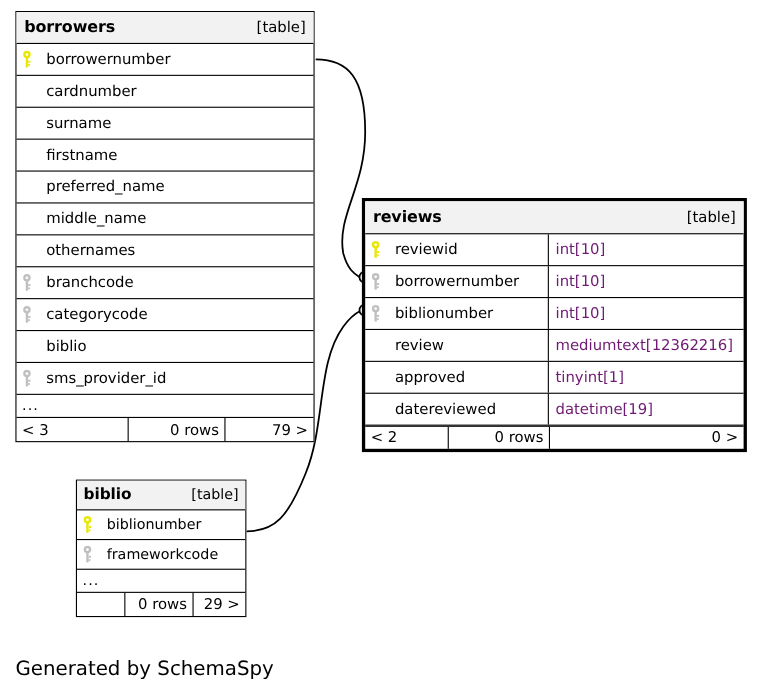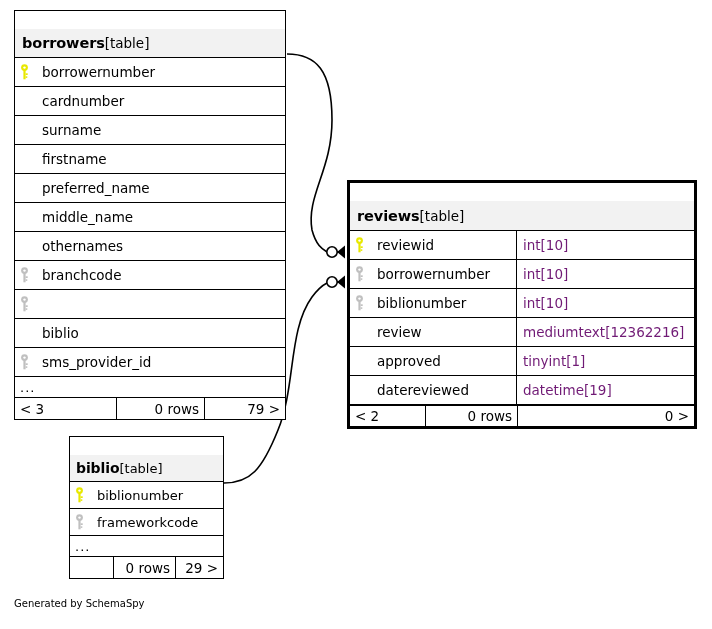--- a/index.html
+++ b/index.html
@@ -19,27 +19,26 @@
   
   .table-entity{
     position:absolute;
     background:#ffffff;
     box-sizing:border-box;
     border:1px solid #000000;
   }
   .table-entity.focal{border:3px solid #000000;}
 
   .tbl-header{
-    display:flex;align-items:center;
+    display:flex;align-items:center;justify-content:space-between;
     background:#f2f2f2;
     border-bottom:1px solid #000000;
     box-sizing:border-box;
     padding:0 7px;
     height:29px;
-    margin-top:18px;
   }
   .focal .tbl-header{height:30px;}
   .tbl-title{
     font-weight:bold;font-size:14.5px;color:#000;
     letter-spacing:-0.1px;
   }
   .tbl-tag{font-size:13.5px;color:#000;}
 
   .tbl-row{
     display:flex;align-items:stretch;
@@ -87,21 +86,21 @@
     display:flex;align-items:center;box-sizing:border-box;
     padding:0 5px;
     border-left:1px solid #000000;
   }
   .tbl-footer .fcell:first-child{border-left:none;}
   .fcell.left{justify-content:flex-start;}
   .fcell.right{justify-content:flex-end;}
 
   
   #tbl-borrowers{left:14px;top:10px;width:272px;}
-  #tbl-reviews{left:347px;top:180px;width:350px;}
+  #tbl-reviews{left:329px;top:180px;width:350px;}
   #tbl-biblio{left:69px;top:436px;width:155px;}
 
   #tbl-borrowers .fcell.c1{width:101px;}
   #tbl-borrowers .fcell.c2{width:88px;}
   #tbl-borrowers .fcell.c3{flex:1 1 auto;}
 
   #tbl-reviews .col-type{width:178px;flex:0 0 178px;}
   #tbl-reviews .fcell.c1{width:75px;}
   #tbl-reviews .fcell.c2{width:92px;}
   #tbl-reviews .fcell.c3{flex:1 1 auto;}
@@ -111,21 +110,21 @@
   #tbl-biblio .fcell.c3{flex:1 1 auto;}
   #tbl-biblio .tbl-header{height:27px;padding:0 6px;}
   #tbl-biblio .tbl-title{font-size:14px;}
   #tbl-biblio .tbl-tag{font-size:13px;}
   #tbl-biblio .tbl-row{height:27px;}
   #tbl-biblio .name-text{font-size:13px;}
 
   
   #credit{
     position:absolute;left:14px;top:598px;
-    font-size:10px;color:#000;
+    font-size:18px;color:#000;
   }
 </style>
 </head>
 <body>
 
 <div id="canvas">
 
   <svg id="edges" viewBox="0 0 712 629" width="712" height="629">
 
     <g>
@@ -224,20 +223,23 @@
     <div class="tbl-row">
       <span class="keybox">
         <svg class="key-svg" width="9" height="16" viewBox="0 0 9 16">
           <circle cx="4.5" cy="3.6" r="3.4" fill="#c0c0c0"></circle>
           <circle cx="4.5" cy="3.6" r="1.2" fill="#ffffff"></circle>
           <rect x="3.4" y="6" width="2.2" height="9.3" fill="#c0c0c0"></rect>
           <rect x="5.6" y="9.3" width="2.1" height="1.7" fill="#c0c0c0"></rect>
           <rect x="5.6" y="12.3" width="1.7" height="1.6" fill="#c0c0c0"></rect>
         </svg>
       </span>
+      <span class="col-name">
+        <span class="name-text">categorycode</span>
+      </span>
     </div>
 
     <div class="tbl-row">
       <span class="keybox empty"></span>
       <span class="col-name">
         <span class="name-text">biblio</span>
       </span>
     </div>
 
     <div class="tbl-row">

